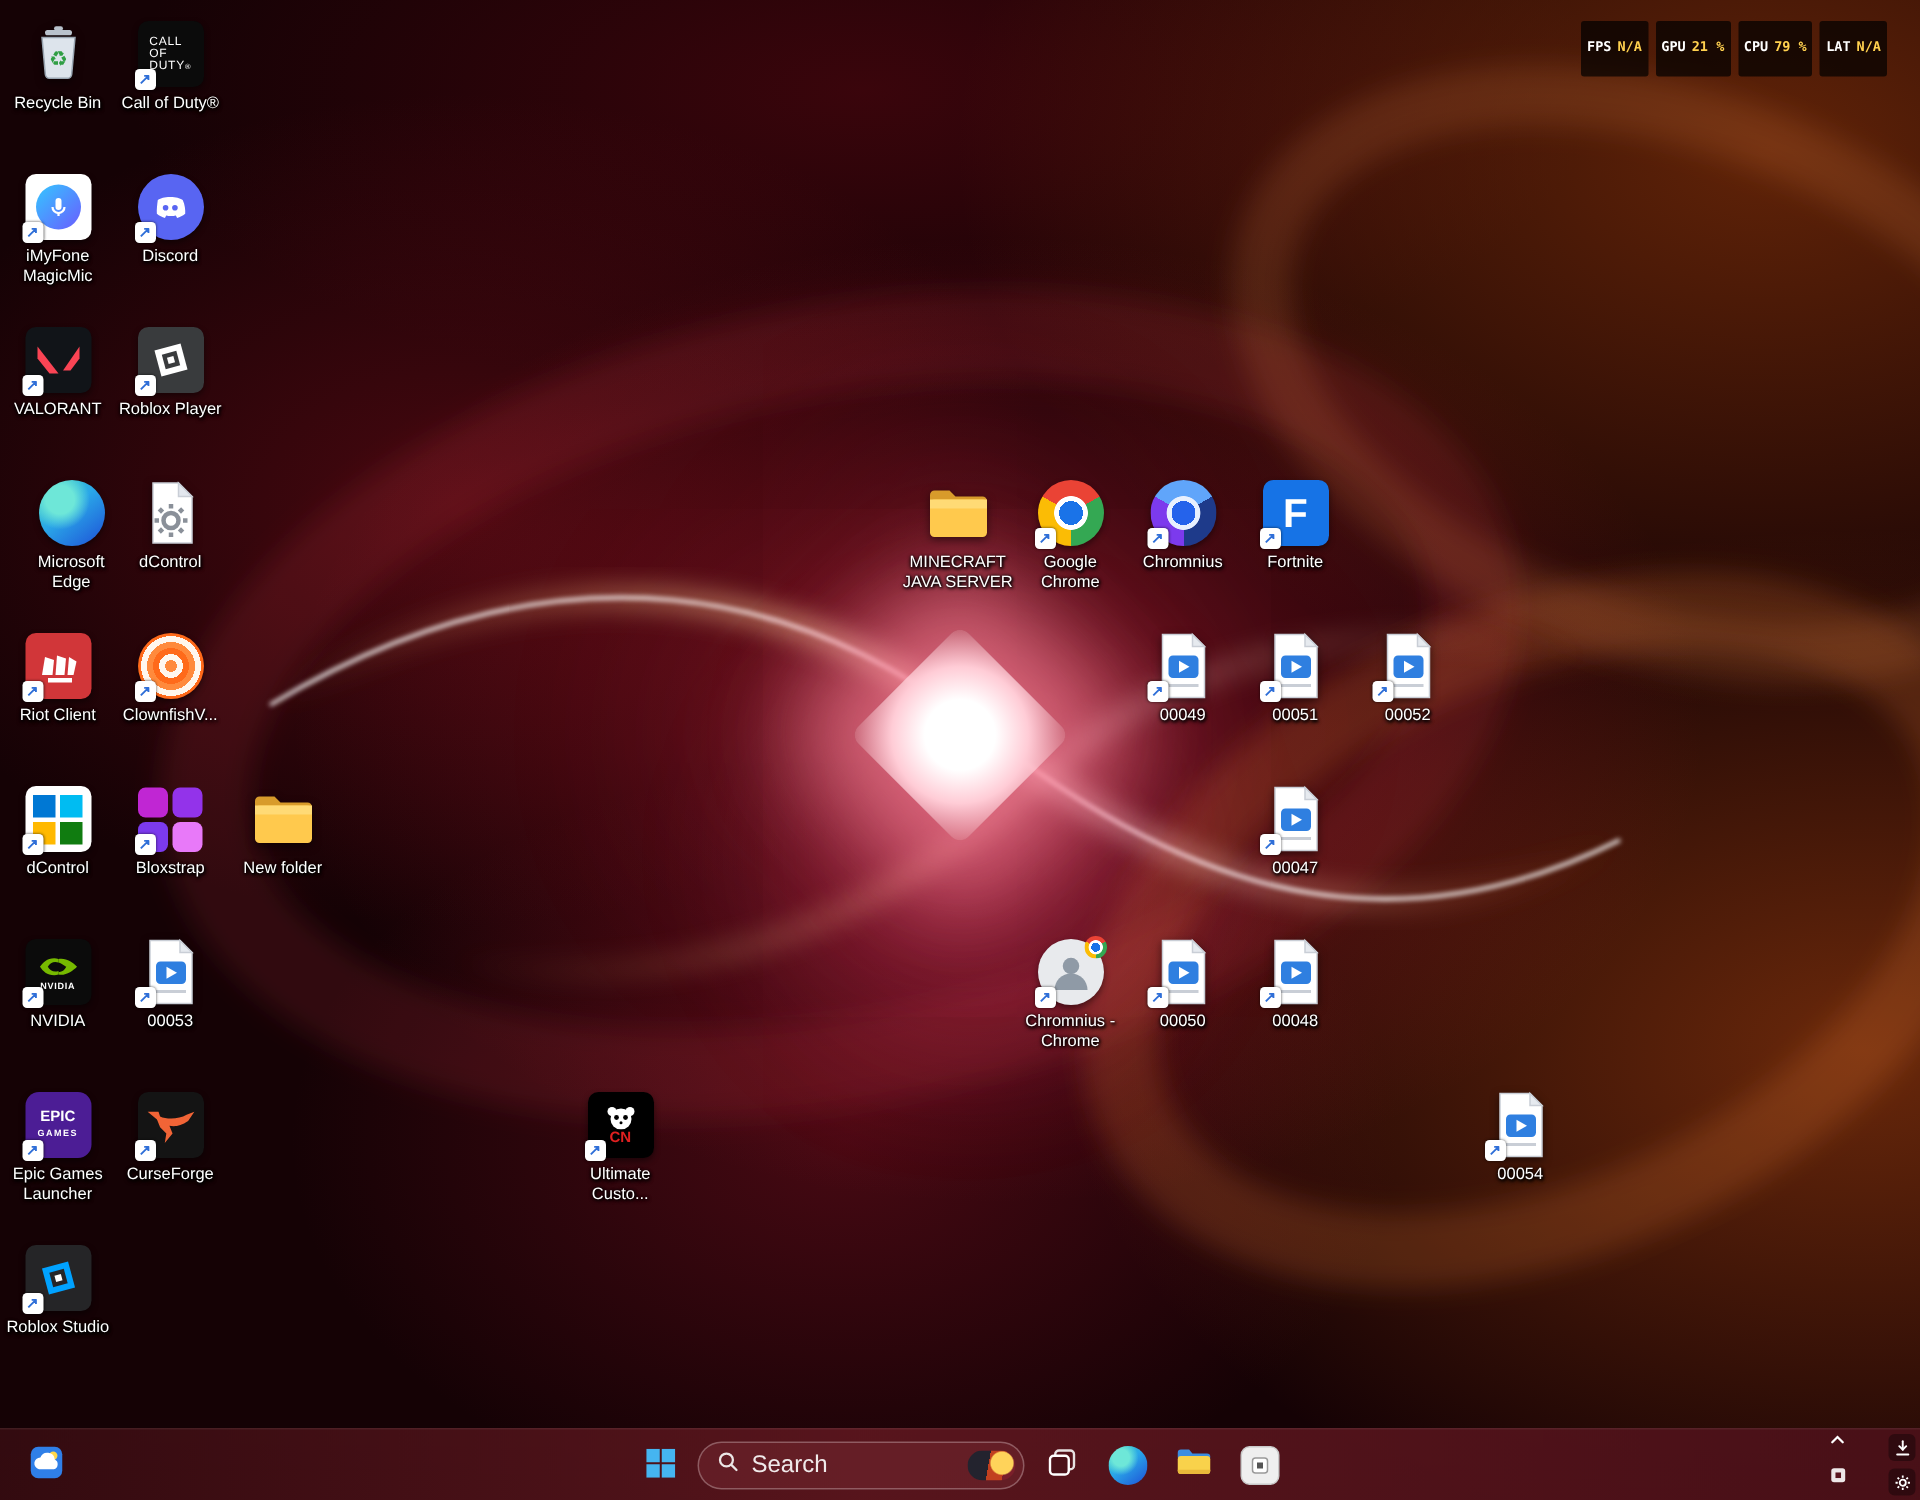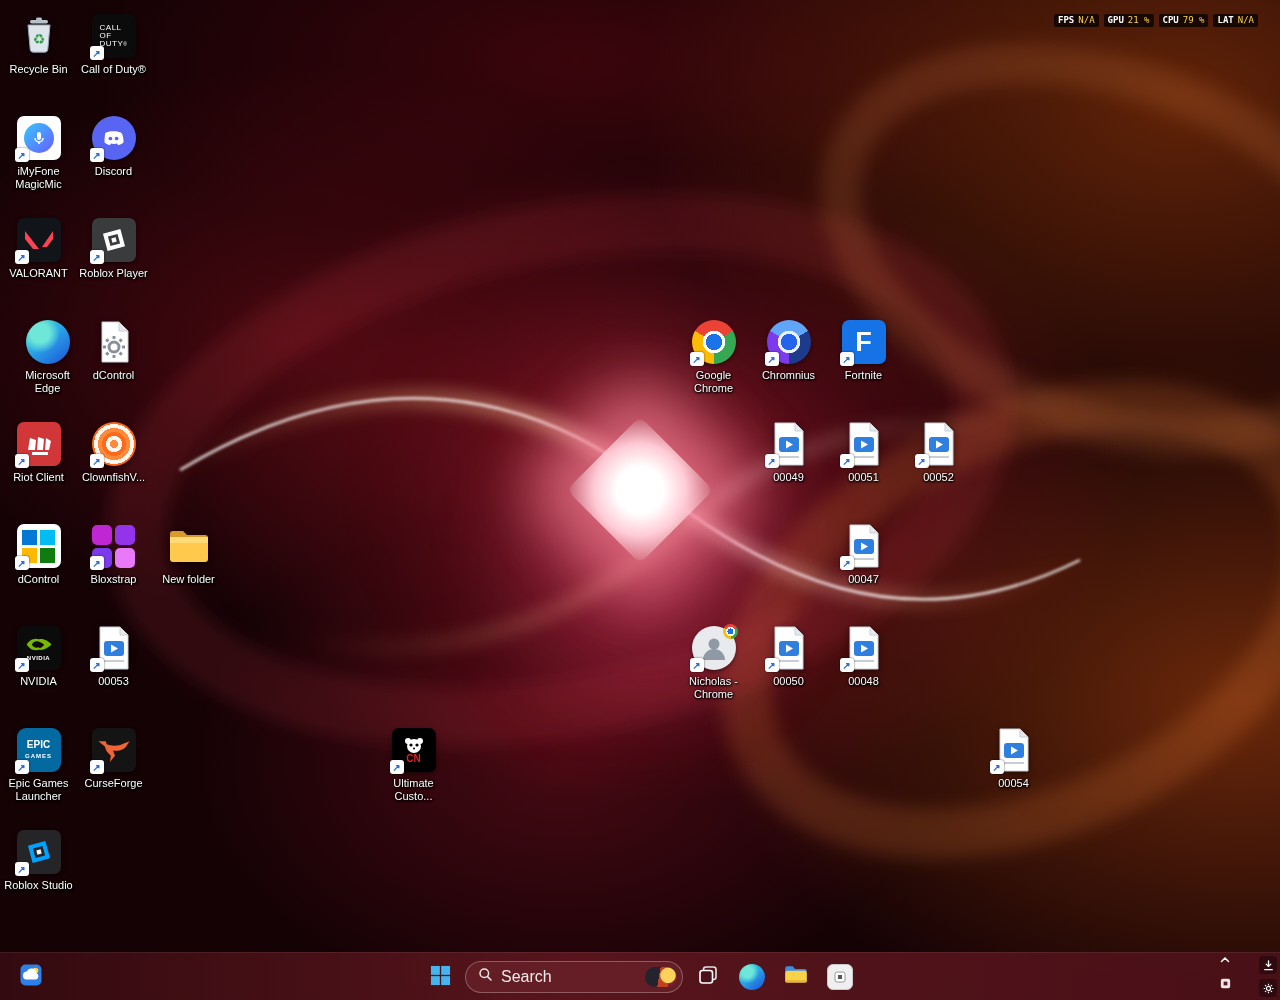--- a/index.html
+++ b/index.html
@@ -23,23 +23,23 @@
   .diamond-glow { position:absolute; left:552px; top:402px; width:176px; height:176px; transform:rotate(45deg);
     background:rgba(255,150,170,.35); filter:blur(34px); border-radius:18px; }
   .diamond { position:absolute; left:588px; top:438px; width:104px; height:104px; transform:rotate(45deg);
     border-radius:8px;
     background:radial-gradient(circle at 50% 50%, #ffffff 0 32%, #ffccd6 62%, rgba(255,135,155,.45) 100%);
     box-shadow:0 0 60px 28px rgba(255,140,160,.5), 0 0 150px 80px rgba(255,60,95,.22); }
 
   
   .stats { position:absolute; top:14px; right:22px; display:flex; gap:5px;
     font-family:"DejaVu Sans Mono", monospace; font-size:9px; line-height:11px; }
-  .stat-chip { background:rgba(0,0,0,.7); padding:1px 4px; border-radius:2px; display:flex; gap:4px; }
+  .stat-chip { background:rgba(0,0,0,.7); padding:13px 4px; border-radius:2px; display:flex; gap:4px; }
   .stat-label { color:#ffffff; font-weight:bold; }
-  .stat-value { color:#ffd14f; font-weight:normal; }
+  .stat-value { color:#ffd14f; font-weight:bold; }
 
   
   .desktop-icons { position:absolute; inset:0 0 48px 0; }
   .desktop-icon { position:absolute; width:75px; display:flex; flex-direction:column; align-items:center; cursor:default; }
   .glyph { width:48px; height:48px; position:relative; display:flex; align-items:center; justify-content:center; }
   .glyph > svg { width:48px; height:48px; display:block; filter:drop-shadow(0 2px 3px rgba(0,0,0,.5)); }
   .tile { width:44px; height:44px; border-radius:7px; display:flex; align-items:center; justify-content:center;
     box-shadow:0 2px 4px rgba(0,0,0,.45); overflow:hidden; }
   .label { margin-top:3px; font-size:11px; line-height:13px; color:#fff; text-align:center; max-width:74px;
     text-shadow:0 1px 3px #000, 0 0 2px #000, 1px 1px 2px #000; word-wrap:break-word; }
@@ -224,20 +224,30 @@
               <line x1="8" y1="0" x2="11" y2="0"></line>
               <line x1="5.6" y1="5.6" x2="7.8" y2="7.8"></line>
               <line x1="-5.6" y1="-5.6" x2="-7.8" y2="-7.8"></line>
               <line x1="5.6" y1="-5.6" x2="7.8" y2="-7.8"></line>
               <line x1="-5.6" y1="5.6" x2="-7.8" y2="7.8"></line>
             </g>
           </svg>
         </div>
         <div class="label">dControl</div>
       </div>
+      <div class="desktop-icon" style="left: 601px; top: 318px;">
+        <div class="glyph">
+          <svg viewBox="0 0 48 48">
+            <path d="M5 12a3 3 0 0 1 3-3h10l4 4h18a3 3 0 0 1 3 3v3H5Z" fill="#d89b2b"></path>
+            <rect x="5" y="15" width="38" height="25" rx="3" fill="#ffc94d"></rect>
+            <rect x="5" y="15" width="38" height="6" fill="#ffda75"></rect>
+          </svg>
+        </div>
+        <div class="label">MINECRAFT JAVA SERVER</div>
+      </div>
       <div class="desktop-icon" style="left: 676px; top: 318px;">
         <div class="glyph">
           <div class="tile" style="border-radius:50%;background:radial-gradient(circle,#1a73e8 0 8px,#fff 8px 11px,rgba(0,0,0,0) 11.5px),conic-gradient(#ea4335 0 60deg,#34a853 60deg 180deg,#fbbc05 180deg 300deg,#ea4335 300deg 360deg)"></div>
           <span class="sc-badge">↗</span>
         </div>
         <div class="label">Google Chrome</div>
       </div>
       <div class="desktop-icon" style="left: 751px; top: 318px;">
         <div class="glyph">
           <div class="tile" style="border-radius:50%;background:radial-gradient(circle,#2563eb 0 8px,#e8f0fe 8px 11px,rgba(0,0,0,0) 11.5px),conic-gradient(#60a5fa 0 60deg,#1e3a8a 60deg 180deg,#7c3aed 180deg 300deg,#60a5fa 300deg 360deg)"></div>
@@ -393,21 +403,21 @@
         <div class="glyph">
           <div class="tile" style="border-radius:50%;background:#e8eaed;position:relative;overflow:visible">
             <svg width="30" height="30" viewBox="0 0 30 30">
               <circle cx="15" cy="11" r="5.5" fill="#8f9aa6"></circle>
               <path d="M4 27a11 11 0 0 1 22 0Z" fill="#8f9aa6"></path>
             </svg>
             <span style="position:absolute;top:-2px;right:-2px;width:15px;height:15px;border-radius:50%;background:radial-gradient(circle,#1a73e8 0 3px,#fff 3px 4.5px,rgba(0,0,0,0) 5px),conic-gradient(#ea4335 0 60deg,#34a853 60deg 180deg,#fbbc05 180deg 300deg,#ea4335 300deg 360deg)"></span>
           </div>
           <span class="sc-badge">↗</span>
         </div>
-        <div class="label">Nicholas - Chrome</div>
+        <div class="label">Chromnius - Chrome</div>
       </div>
       <div class="desktop-icon" style="left: 751px; top: 624px;">
         <div class="glyph">
           <svg viewBox="0 0 48 48">
             <path d="M10 3h20l8 8v34H10Z" fill="#fff" stroke="#c9ced6"></path>
             <path d="M30 3l8 8h-8Z" fill="#e6eaef" stroke="#c9ced6"></path>
             <rect x="14" y="17" width="20" height="15" rx="3" fill="#2f7fe0"></rect>
             <polygon points="21,20.5 21,28.5 28,24.5" fill="#fff"></polygon>
             <rect x="14" y="36" width="20" height="2" fill="#c9ced6"></rect>
           </svg>
@@ -423,21 +433,21 @@
             <rect x="14" y="17" width="20" height="15" rx="3" fill="#2f7fe0"></rect>
             <polygon points="21,20.5 21,28.5 28,24.5" fill="#fff"></polygon>
             <rect x="14" y="36" width="20" height="2" fill="#c9ced6"></rect>
           </svg>
           <span class="sc-badge">↗</span>
         </div>
         <div class="label">00048</div>
       </div>
       <div class="desktop-icon" style="left: 1px; top: 726px;">
         <div class="glyph">
-          <div class="tile" style="background:#0369a1;border-radius:9px">
+          <div class="tile" style="background:#4c1d95;border-radius:9px">
             <div style="color:#fff;font-weight:bold;font-size:10px;line-height:10px;text-align:center">EPIC<br><span style="font-size:6px;letter-spacing:1px">GAMES</span></div>
           </div>
           <span class="sc-badge">↗</span>
         </div>
         <div class="label">Epic Games Launcher</div>
       </div>
       <div class="desktop-icon" style="left: 76px; top: 726px;">
         <div class="glyph">
           <div class="tile" style="background:#141414">
             <svg width="34" height="27" viewBox="0 0 32 26">

